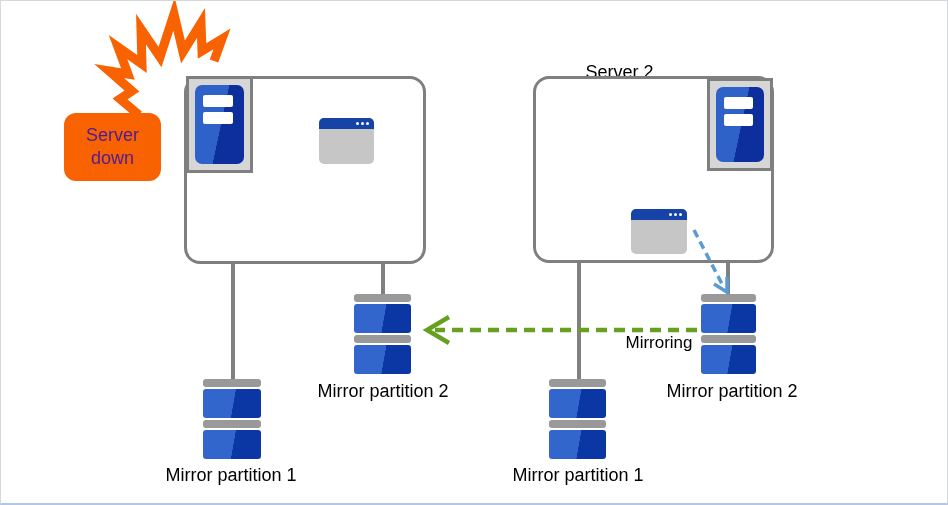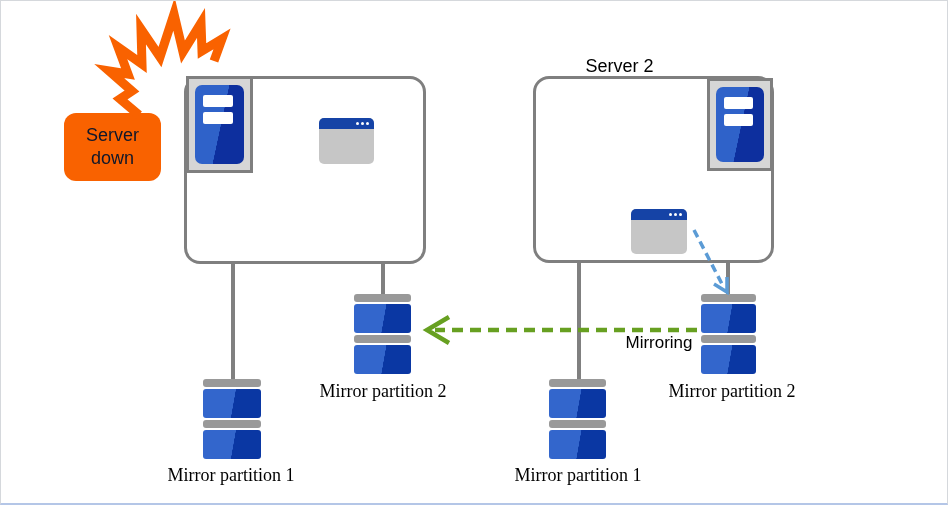--- a/index.html
+++ b/index.html
@@ -6,21 +6,21 @@
   .canvas{
     position:relative;width:948px;height:505px;background:#ffffff;
     border:1px solid #d5d8dc;border-bottom:2px solid #b4c6e7;
     box-sizing:border-box;overflow:hidden;
     font-family:"Liberation Sans",sans-serif;color:#000;
   }
   .layer{position:absolute;left:0;top:0;width:948px;height:505px;pointer-events:none;}
   .lbl{position:absolute;text-align:center;white-space:nowrap;}
   .title-lbl{font-size:18px;}
   .app-lbl{font-size:17px;}
-  .part-lbl{font-size:18px;font-family:Liberation Serif, serif;}
+  .part-lbl{font-size:18px;}
   .mirroring-lbl{font-size:17px;}
 
   
   .server-box{
     position:absolute;box-sizing:border-box;
     border:3px solid var(--box-border);border-radius:16px;background:#fff;z-index:2;
   }
 
   
   .server-icon{
@@ -50,21 +50,21 @@
 
   
   .disk{position:absolute;z-index:3;}
   .disk .cap{height:8px;border-radius:3px;background:var(--cap-gray);margin-bottom:2px;}
   .disk .body{height:29px;border-radius:3px;margin-bottom:2px;
     background:linear-gradient(100deg,var(--disk-blue-light) 52%,var(--disk-blue-dark) 52.5%);}
 
   
   .badge{
     position:absolute;left:63px;top:112px;width:97px;height:68px;border-radius:12px;
-    background:var(--orange);color:#0f172a;font-size:18px;line-height:23px;
+    background:var(--orange);color:#4c1d95;font-size:18px;line-height:23px;
     display:flex;flex-direction:column;align-items:center;justify-content:center;z-index:4;
   }
 </style>
 </head>
 <body>
 
 <div class="canvas">
 
   <svg class="layer" width="948" height="505" style="z-index:1">
     <line x1="232" y1="262" x2="232" y2="382" style="stroke:var(--line-gray)" stroke-width="4"></line>
@@ -87,21 +87,21 @@
   </div>
   <div class="lbl app-lbl" style="left:270px;top:90px;width:150px;">Application A</div>
   <div class="win" style="left:318px;top:117px;width:55px;height:46px;">
     <div class="titlebar">
         <span class="dot"></span>
         <span class="dot"></span>
         <span class="dot"></span>
       </div>
   </div>
 
-  <div class="lbl title-lbl" style="left:532px;top:55px;width:173px;">Server 2</div>
+  <div class="lbl title-lbl" style="left:532px;top:61px;width:173px;">Server 2</div>
   <div class="server-box" style="left:532px;top:75px;width:241px;height:187px;"></div>
   <div class="server-icon" style="left:706px;top:77px;width:66px;height:93px;">
     <div class="tower">
       <div class="bar b1"></div>
       <div class="bar b2"></div>
     </div>
   </div>
   <div class="lbl app-lbl" style="left:610px;top:181px;width:150px;">Application B</div>
   <div class="win" style="left:630px;top:208px;width:56px;height:45px;">
     <div class="titlebar">

